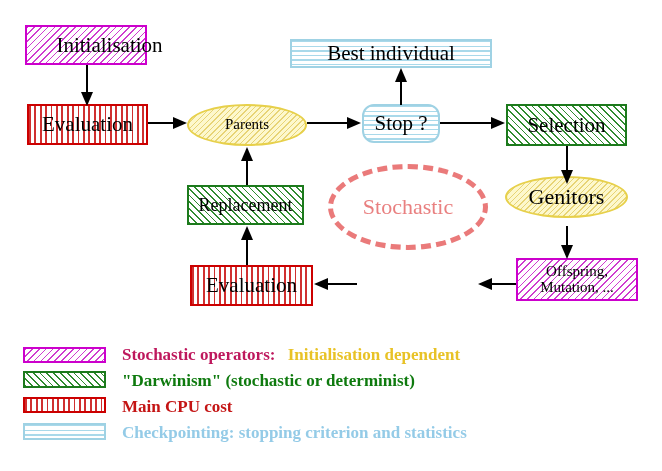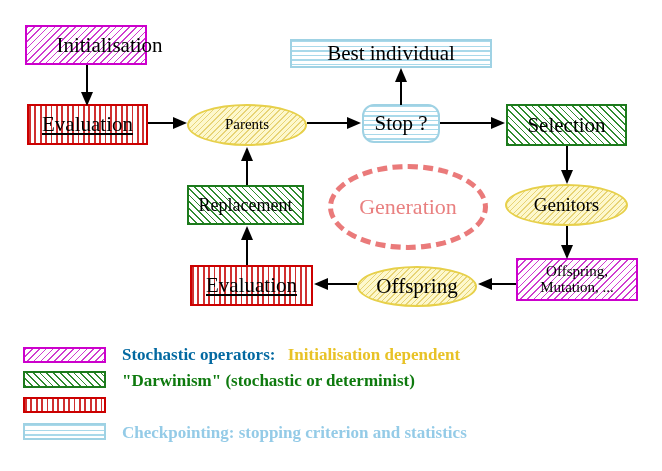--- a/index.html
+++ b/index.html
@@ -16,21 +16,20 @@
     background:repeating-linear-gradient(135deg,#cf3ccf 0,#cf3ccf 1.1px,rgba(0,0,0,0) 1.1px,rgba(0,0,0,0) 4.8px);
     border:2px solid #cc00cc;
   }
   .hatch-green{
     background:repeating-linear-gradient(45deg,#2f8b2f 0,#2f8b2f 1.2px,rgba(0,0,0,0) 1.2px,rgba(0,0,0,0) 4.8px);
     border:2px solid #1c7a1c;
   }
   .stripes-red{
     background:repeating-linear-gradient(90deg,#d03030 0,#d03030 1.8px,rgba(0,0,0,0) 1.8px,rgba(0,0,0,0) 5.4px);
     border:2px solid #cc0000;
-    text-decoration:underline;
   }
   .lines-cyan{
     background:repeating-linear-gradient(180deg,#a9d9ea 0,#a9d9ea 1.4px,rgba(0,0,0,0) 1.4px,rgba(0,0,0,0) 4.6px);
     border:2px solid #9fd2e4;
     align-items:center;
   }
   .ellipse-yellow{
     background-color:#fdf8cd;
     background-image:repeating-linear-gradient(135deg,rgba(222,196,80,.7) 0,rgba(222,196,80,.7) 1px,rgba(0,0,0,0) 1px,rgba(0,0,0,0) 3.9px);
     border:2px solid #e7d04a;border-radius:50%;
@@ -46,21 +45,21 @@
   .ah-right{border-top:6px solid rgba(0,0,0,0);border-bottom:6px solid rgba(0,0,0,0);border-left:14px solid #000;}
   .ah-left {border-top:6px solid rgba(0,0,0,0);border-bottom:6px solid rgba(0,0,0,0);border-right:14px solid #000;}
   .ah-up   {border-left:6px solid rgba(0,0,0,0);border-right:6px solid rgba(0,0,0,0);border-bottom:14px solid #000;}
   .ah-down {border-left:6px solid rgba(0,0,0,0);border-right:6px solid rgba(0,0,0,0);border-top:14px solid #000;}
   
   .swatch{position:absolute;box-sizing:border-box;}
   .legend-text{
     position:absolute;left:122px;font-size:17px;font-weight:bold;white-space:nowrap;
     font-family:"Liberation Serif","DejaVu Serif",serif;
   }
-  .t-magenta{color:#0369a1;}
+  .t-magenta{color:#be185d;}
   .t-gold{color:#e8c226;}
   .t-green{color:#0e7a0e;}
   .t-red{color:#c41414;}
   .t-cyan{color:#94cbe7;}
 </style>
 </head>
 <body>
 
 <div id="stage">
 
@@ -86,34 +85,31 @@
 
   <div class="node hatch-green" style="left:506px;top:104px;width:121px;height:42px;font-size:21px;">
     <span>Selection</span>
   </div>
 
   <div class="node hatch-green" style="left:187px;top:185px;width:117px;height:40px;font-size:18px;">
     <span>Replacement</span>
   </div>
 
   <div class="node ellipse-dashed" style="left:328px;top:164px;width:160px;height:86px;font-size:22px;">
-    <span>Generation</span>
+    <span>Stochastic</span>
   </div>
 
-  <div class="node ellipse-yellow" style="left:505px;top:184px;width:123px;height:42px;font-size:19px;">
+  <div class="node ellipse-yellow" style="left:505px;top:176px;width:123px;height:42px;font-size:22px;">
     <span>Genitors</span>
   </div>
 
   <div class="node stripes-red" style="left:190px;top:265px;width:123px;height:41px;font-size:21px;">
     <span>Evaluation</span>
   </div>
 
-  <div class="node ellipse-yellow" style="left:357px;top:266px;width:120px;height:41px;font-size:21px;">
-    <span>Offspring</span>
-  </div>
 
   <div class="node hatch-magenta" style="left:516px;top:258px;width:122px;height:43px;font-size:15px;flex-direction:column;">
     <span>Offspring,</span>
     <span>Mutation, ...</span>
   </div>
 
   <div class="v-line" style="left:86px;top:65px;height:28px;"></div>
   <div class="ah ah-down" style="left:81px;top:92px;"></div>
 
   <div class="h-line" style="left:148px;top:122px;width:28px;"></div>
@@ -151,19 +147,22 @@
     <span class="t-magenta">Stochastic operators:</span>
     <span class="t-gold" style="margin-left:8px;">Initialisation dependent</span>
   </div>
 
   <div class="swatch hatch-green" style="left:23px;top:371px;width:83px;height:17px;"></div>
   <div class="legend-text t-green" style="top:371px;">
     <span>"Darwinism" (stochastic or determinist)</span>
   </div>
 
   <div class="swatch stripes-red" style="left:23px;top:397px;width:83px;height:16px;"></div>
+  <div class="legend-text t-red" style="top:397px;">
+    <span>Main CPU cost</span>
+  </div>
 
   <div class="swatch lines-cyan" style="left:23px;top:423px;width:83px;height:17px;"></div>
   <div class="legend-text t-cyan" style="top:423px;">
     <span>Checkpointing: stopping criterion and statistics</span>
   </div>
 
 </div>
 
 </body></html>

